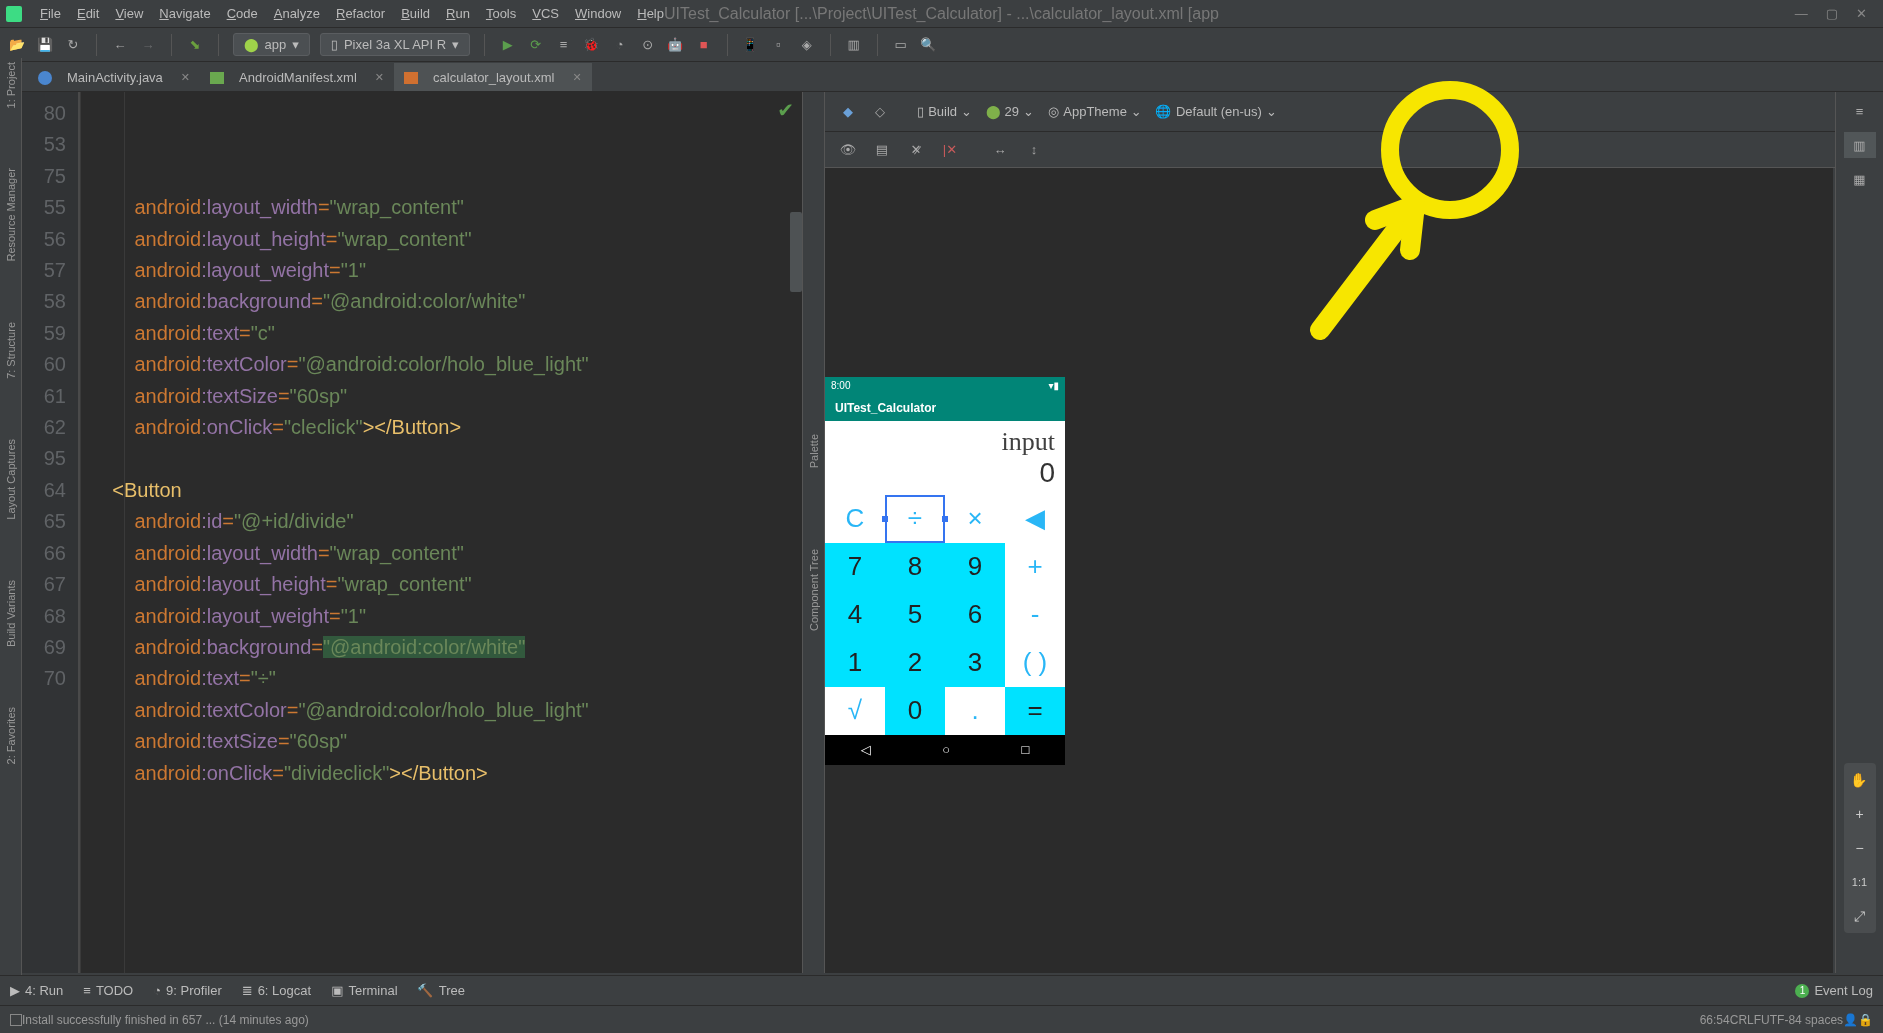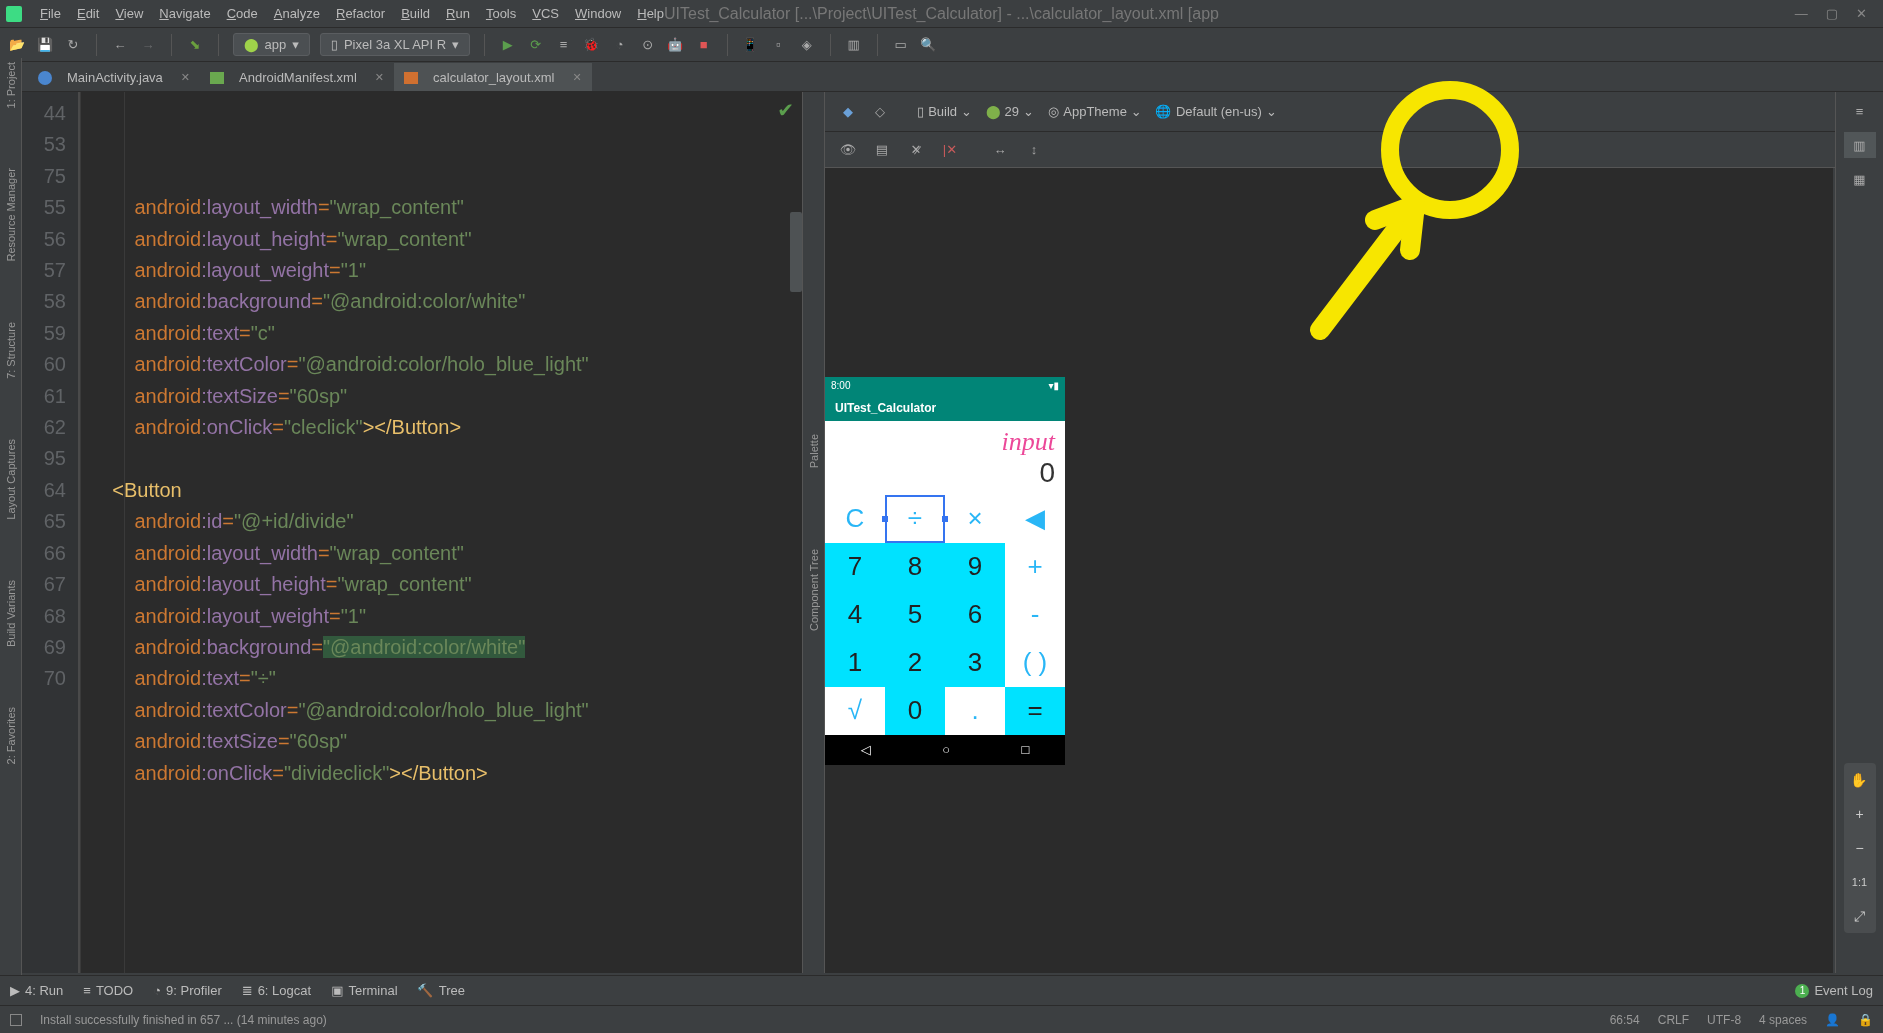--- a/index.html
+++ b/index.html
@@ -61,21 +61,21 @@
 .preview-toolbar2{ position:absolute; left:22px; right:0; top:40px; height:36px; display:flex; align-items:center; gap:16px; padding:0 14px; border-bottom:1px solid #555;}
 .preview-toolbar .drop{ display:flex; align-items:center; gap:4px; color:#bbb; font-size:13px;}
 .preview-area{ position:absolute; left:22px; right:50px; top:76px; bottom:0; background:#2b2b2b; display:flex; align-items:center; justify-content:flex-start;}
 .err-dot{ position:absolute; right:18px; top:10px; width:16px; height:16px; background:#c94f4f; border-radius:50%; color:#fff; font-size:11px; display:flex; align-items:center; justify-content:center;}
 
 
 .device{ width:240px; background:#000; }
 .statusbar{ height:18px; background:#018577; color:#fff; font-size:10px; display:flex; align-items:center; padding:0 6px; justify-content:space-between;}
 .appbar{ height:26px; background:#018577; color:#fff; font-size:12px; font-weight:bold; display:flex; align-items:center; padding:0 10px;}
 .calc-disp{ background:#fff; padding:6px 10px; }
-.calc-disp .inp{ text-align:right; font-size:26px; color:#ec4899; font-family:serif;font-style:italic;}
+.calc-disp .inp{ text-align:right; font-size:26px; color:#404040; font-family:serif;}
 .calc-disp .res{ text-align:right; font-size:28px; color:#333;}
 .calc-grid{ display:grid; grid-template-columns:repeat(4,1fr); }
 .calc-btn{ height:48px; display:flex; align-items:center; justify-content:center; font-size:26px; font-weight:500;}
 .cbtn-white{ background:#fff; color:#29b6f6;}
 .cbtn-cyan{ background:#00e2ff; color:#222;}
 .cbtn-op{ background:#fff; color:#29b6f6;}
 .cbtn-selected{ outline:2px solid #3574f0; outline-offset:-2px; position:relative;}
 .cbtn-selected::before, .cbtn-selected::after{content:''; position:absolute; width:6px; height:6px; background:#3574f0;}
 .cbtn-selected::before{left:-3px; top:50%; transform:translateY(-50%);} 
 .cbtn-selected::after{right:-3px; top:50%; transform:translateY(-50%);}
@@ -88,21 +88,21 @@
 .rightstrip .zoom-group{ margin-top:auto; margin-bottom:40px; background:#4a4d4f; border-radius:4px; display:flex; flex-direction:column;}
 .rightstrip .zbtn{ width:32px; height:34px; display:flex; align-items:center; justify-content:center; color:#ccc; font-size:14px;}
 
 
 .bottombar{ position:absolute; left:0; right:0; bottom:28px; height:30px; background:#3c3f41; border-top:1px solid #2b2b2b; display:flex; align-items:center; padding:0 10px; gap:20px; font-size:13px;}
 .bottombar .bitem{ display:flex; align-items:center; gap:5px; color:#bbb;}
 .bottombar .eventlog{ margin-left:auto; display:flex; align-items:center; gap:5px;}
 .bottombar .eventlog .dot{ width:14px; height:14px; background:#4caf50; border-radius:50%; color:#fff; font-size:10px; display:flex;align-items:center;justify-content:center;}
 
 
-.statusline{ position:absolute; left:0; right:0; bottom:0; height:28px; background:#3c3f41; border-top:1px solid #2b2b2b; display:flex; align-items:center; padding:0 10px; gap:18px; font-size:12px; color:#999;}
+.statusline{ position:absolute; left:0; right:0; bottom:0; height:28px; background:#3c3f41; border-top:1px solid #2b2b2b; display:flex; align-items:center; padding:0 10px; font-size:12px; color:#999;}
 .statusline .msg{ flex:1;}
 .statusline .sq{ width:12px;height:12px;border:1px solid #888;}
 
 
 .annotation{ position:absolute; pointer-events:none; }
 .annotation svg{ overflow:visible; }
 
 .scrubber{ position:absolute; right:0; top:120px; width:12px; height:80px; background:#4e5254; border-radius:2px;}
 </style>
 </head>
@@ -184,21 +184,21 @@
     <div class="vlabel">Layout Captures</div>
     <div class="vlabel">Build Variants</div>
     <div class="vlabel">2: Favorites</div>
   </div>
 
 <div class="main">
   <div class="editor">
     <span class="check">✔</span>
     <div class="scrubber"></div>
     <div class="gutter" id="gutter">
-        <div>44</div>
+        <div>80</div>
         <div>53</div>
         <div>75</div>
         <div>55</div>
         <div>56</div>
         <div>57</div>
         <div>58</div>
         <div>59</div>
         <div>60</div>
         <div>61</div>
         <div>62</div>

